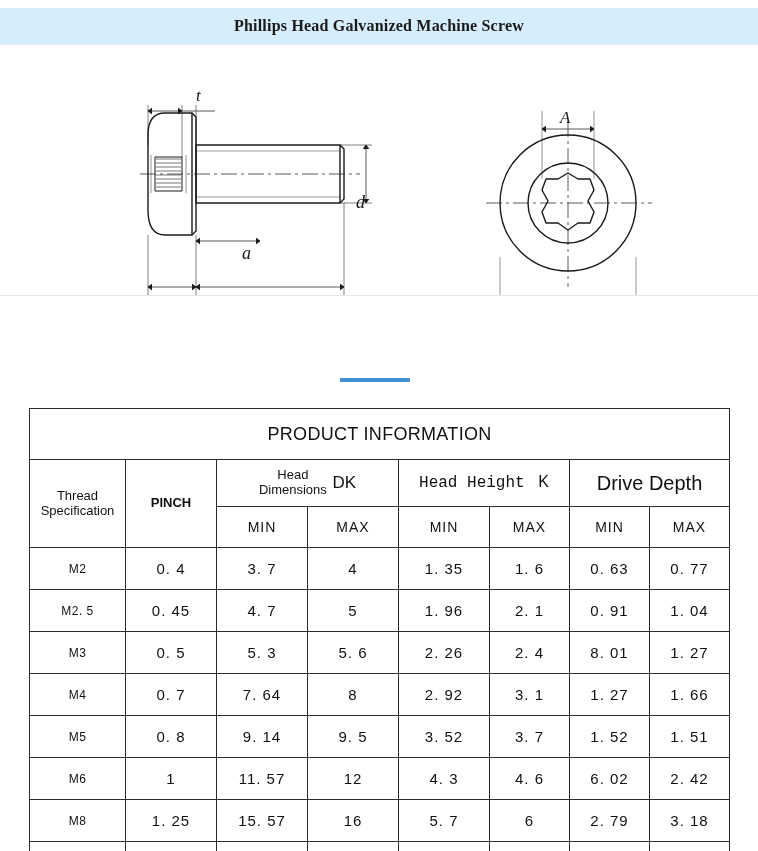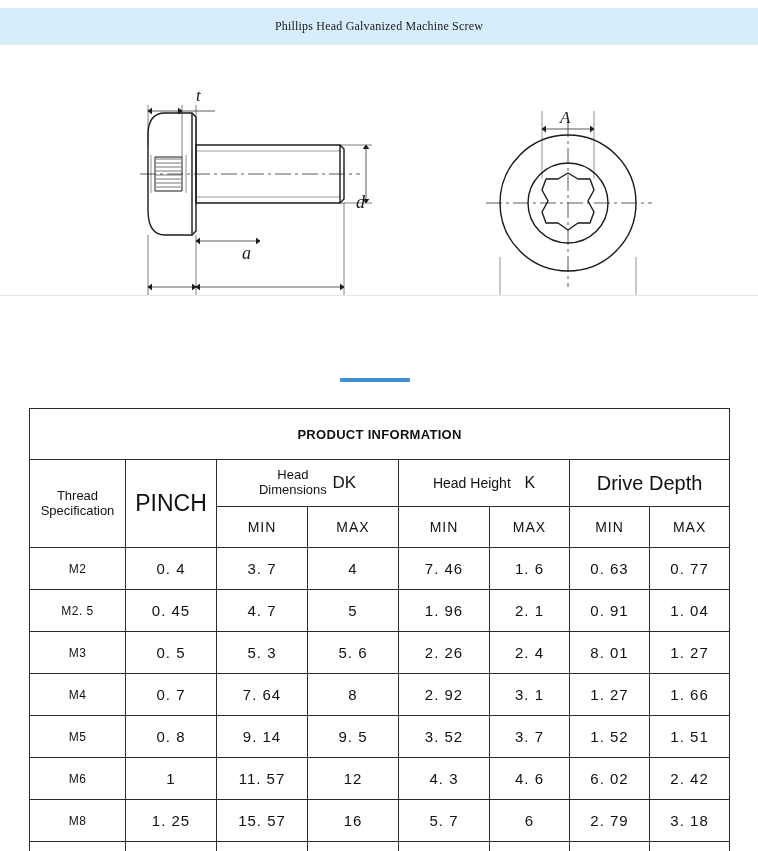--- a/index.html
+++ b/index.html
@@ -23,22 +23,22 @@
     top: 8px;
     width: 758px;
     height: 36px;
     background: #d6eefb;
     display: flex;
     align-items: center;
     justify-content: center;
   }
   .banner-title {
     font-family: "Liberation Serif", serif;
-    font-weight: normal;
-    font-size: 12px;
+    font-weight: bold;
+    font-size: 16px;
     color: #1a1a1a;
     letter-spacing: 0.2px;
   }
 
   
   .drawing-area {
     position: absolute;
     left: 0;
     top: 44px;
     width: 758px;
@@ -73,32 +73,33 @@
     table-layout: fixed;
   }
   table.product td, table.product th {
     border: 1px solid #2b2b2b;
     text-align: center;
     vertical-align: middle;
     font-family: "Liberation Sans", sans-serif;
     color: #111;
   }
   .tbl-title {
-    font-size: 13px;
+    font-size: 18px;
     height: 48px;
-    font-weight: bold;
+    font-weight: normal;
     letter-spacing: 0.3px;
   }
   .hdr {
     font-size: 13px;
     height: 44px;
     line-height: 1.15;
   }
   .hdr-big {
-    font-size: 23px;
+    font-size: 13px;
+    font-weight: bold;
   }
   .hdr-mid {
     font-size: 20px;
   }
   .sub {
     font-size: 14px;
     height: 38px;
     letter-spacing: 1px;
   }
   .cell {
@@ -250,40 +251,40 @@
         </td>
         <td class="hdr hdr-big" rowspan="2">PINCH</td>
         <td class="hdr" colspan="2">
           <span style="display:inline-block;vertical-align:middle;line-height:1.12;font-size:13px;">
             <span style="display:block">Head</span>
             <span style="display:block">Dimensions</span>
           </span>
           <span style="display:inline-block;vertical-align:middle;font-size:17px;margin-left:2px;">DK</span>
         </td>
         <td class="hdr" colspan="2">
-          <span class="nowrap" style="font-size:14px;">Head Height</span>
+          <span class="nowrap" style="font-size:16px;font-family:Liberation Mono, monospace;">Head Height</span>
           <span style="font-size:16px;margin-left:10px;">K</span>
         </td>
         <td class="hdr hdr-mid" colspan="2">Drive Depth</td>
       </tr>
       <tr>
         <td class="sub">MIN</td>
         <td class="sub">MAX</td>
         <td class="sub">MIN</td>
         <td class="sub">MAX</td>
         <td class="sub">MIN</td>
         <td class="sub">MAX</td>
       </tr>
 
       <tr>
         <td class="cell cell-first">M2</td>
         <td class="cell">0. 4</td>
         <td class="cell">3. 7</td>
         <td class="cell">4</td>
-        <td class="cell">7. 46</td>
+        <td class="cell">1. 35</td>
         <td class="cell">1. 6</td>
         <td class="cell">0. 63</td>
         <td class="cell">0. 77</td>
       </tr>
       <tr>
         <td class="cell cell-first">M2. 5</td>
         <td class="cell">0. 45</td>
         <td class="cell">4. 7</td>
         <td class="cell">5</td>
         <td class="cell">1. 96</td>

